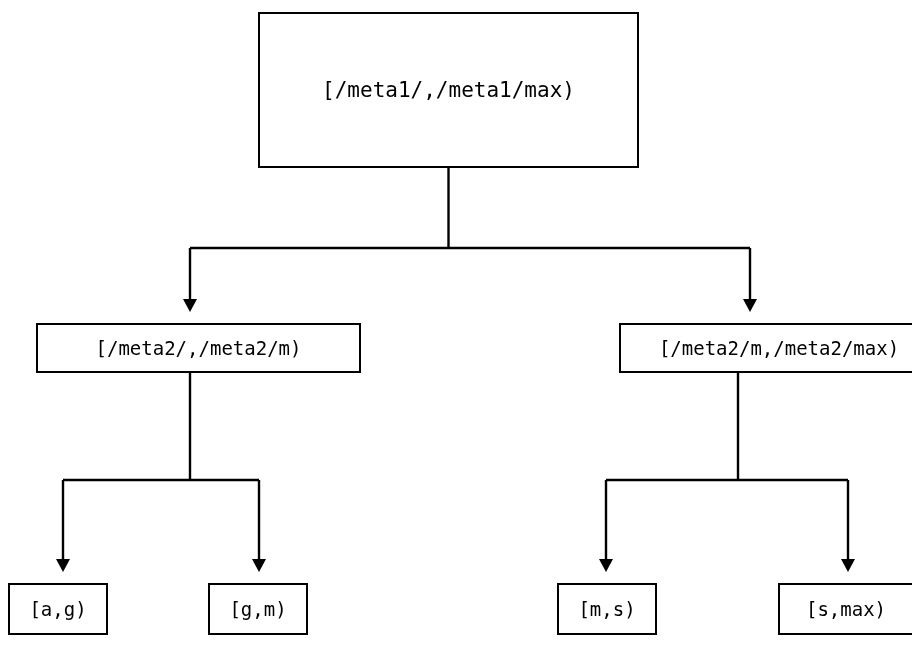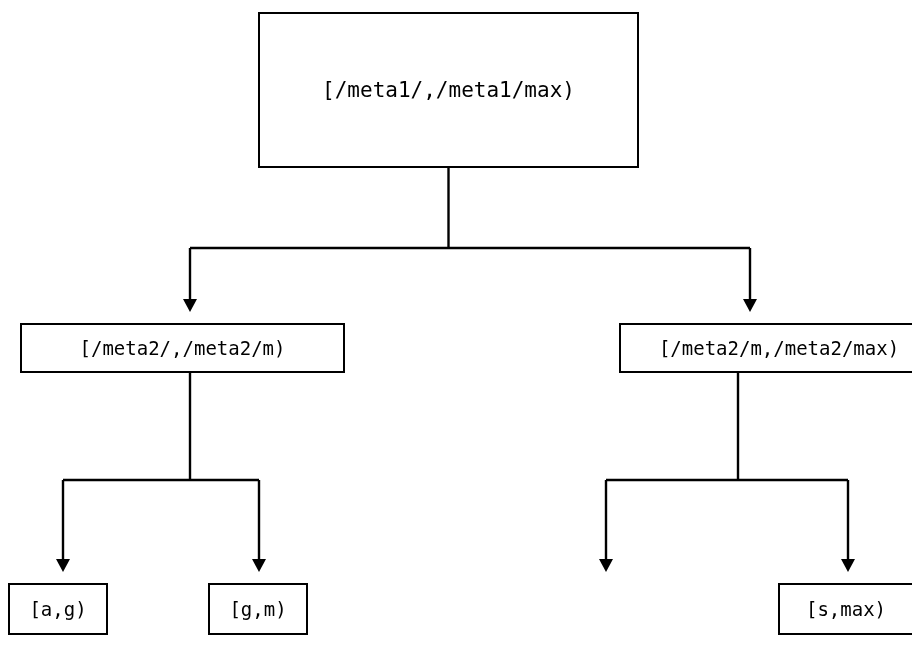--- a/index.html
+++ b/index.html
@@ -38,21 +38,21 @@
     top: 12px;
     width: 381px;
     height: 156px;
     font-size: 21px;
   }
   .node-mid {
     top: 323px;
     height: 50px;
     font-size: 19px;
   }
-  .node-mid-left  { left: 20px;  width: 325px; }
+  .node-mid-left  { left: 36px;  width: 325px; }
   .node-mid-right { left: 578px; width: 320px; margin-left: 41px; }
   .node-leaf {
     top: 583px;
     height: 52px;
     font-size: 19px;
   }
   .leaf-0 { left: 8px;   width: 100px; }
   .leaf-1 { left: 208px; width: 100px; }
   .leaf-2 { left: 557px; width: 100px; }
   .leaf-3 { left: 778px; width: 136px; }
@@ -117,18 +117,21 @@
   </div>
 
   <div class="node node-leaf leaf-0">
     <span class="node-label">[a,g)</span>
   </div>
 
   <div class="node node-leaf leaf-1">
     <span class="node-label">[g,m)</span>
   </div>
 
+  <div class="node node-leaf leaf-2">
+    <span class="node-label">[m,s)</span>
+  </div>
 
   <div class="node node-leaf leaf-3">
     <span class="node-label">[s,max)</span>
   </div>
 
 </div>
 
 </body></html>

